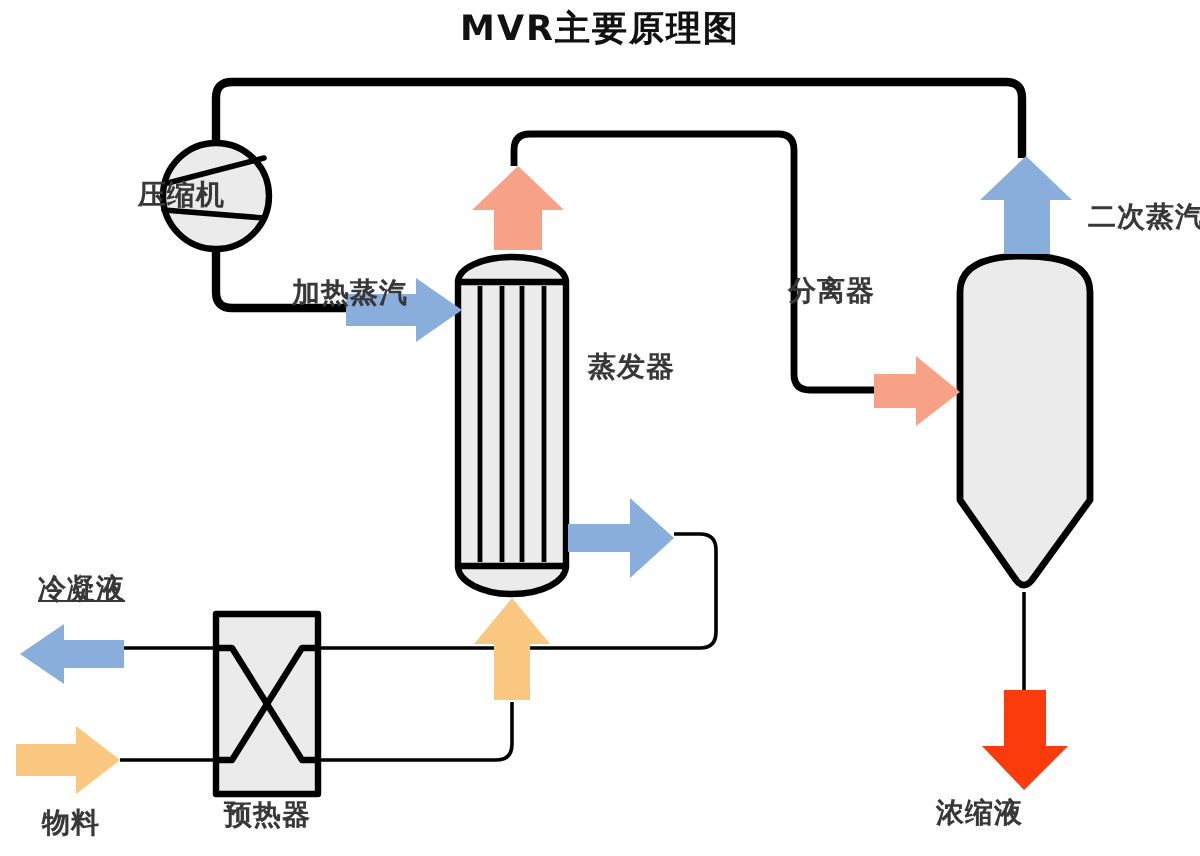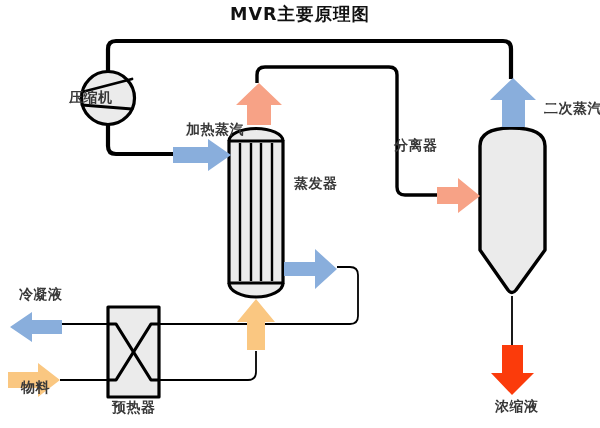--- a/index.html
+++ b/index.html
@@ -90,22 +90,22 @@
       <path class="arrow" d="M 502,127 L 502,100 L 490,100 L 513,78 L 536,100 L 525,100 L 525,127 Z" fill="#89AEDC"></path>
       <path class="arrow" d="M 284,262 L 315,262 L 315,249 L 337,269 L 315,289 L 315,276 L 284,276 Z" fill="#89AEDC"></path>
       <path class="arrow" d="M 62,320 L 32,320 L 32,312 L 10,327 L 32,342 L 32,334 L 62,334 Z" fill="#89AEDC"></path>
       <path class="arrow" d="M 8,372 L 38,372 L 38,363 L 60,380 L 38,397 L 38,388 L 8,388 Z" fill="#FAC781"></path>
       <path class="arrow" d="M 247,350 L 247,322 L 237,322 L 256,299 L 275,322 L 265,322 L 265,350 Z" fill="#FAC781"></path>
       <path class="arrow" d="M 502,345 L 502,373 L 491,373 L 512,395 L 534,373 L 523,373 L 523,345 Z" fill="#FB3B0B"></path>
     </g>
   </svg>
 
   <div class="label" style="left:37px;top:89px;margin-left:32px;">压缩机</div>
-  <div class="label" style="left:146px;top:121px;margin-left:40px;">加热蒸汽</div>
+  <div class="label" style="left:146px;top:138px;">加热蒸汽</div>
   <div class="label" style="left:294px;top:175px;font-family:Liberation Mono, monospace;">蒸发器</div>
   <div class="label" style="left:394px;top:137px;">分离器</div>
   <div class="label" style="left:544px;top:100px;">二次蒸汽</div>
-  <div class="label" style="left:19px;top:286px;">冷凝液</div>
-  <div class="label" style="left:21px;top:379px;">物料</div>
+  <div class="label" style="left:19px;top:286px;text-decoration:underline;">冷凝液</div>
+  <div class="label" style="left:21px;top:403px;">物料</div>
   <div class="label" style="left:112px;top:399px;">预热器</div>
-  <div class="label" style="left:495px;top:398px;">浓缩液</div>
+  <div class="label" style="left:468px;top:398px;">浓缩液</div>
 
 </div>
 
 </body></html>

